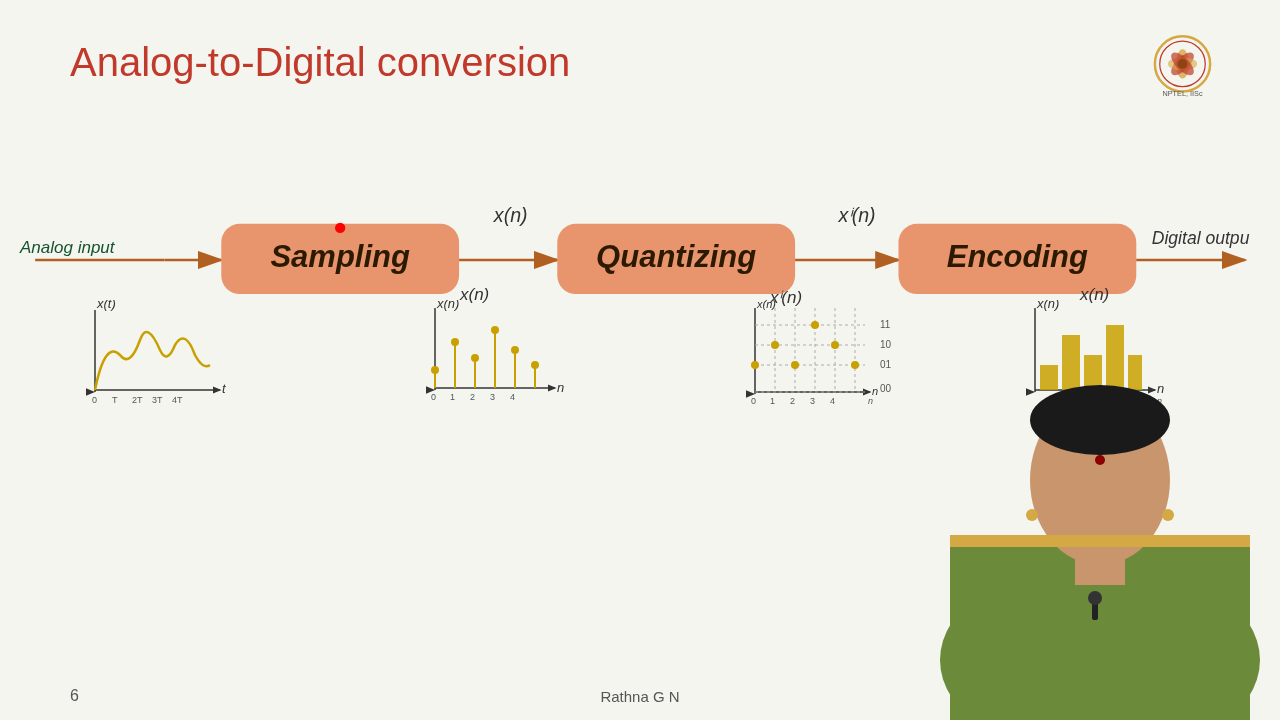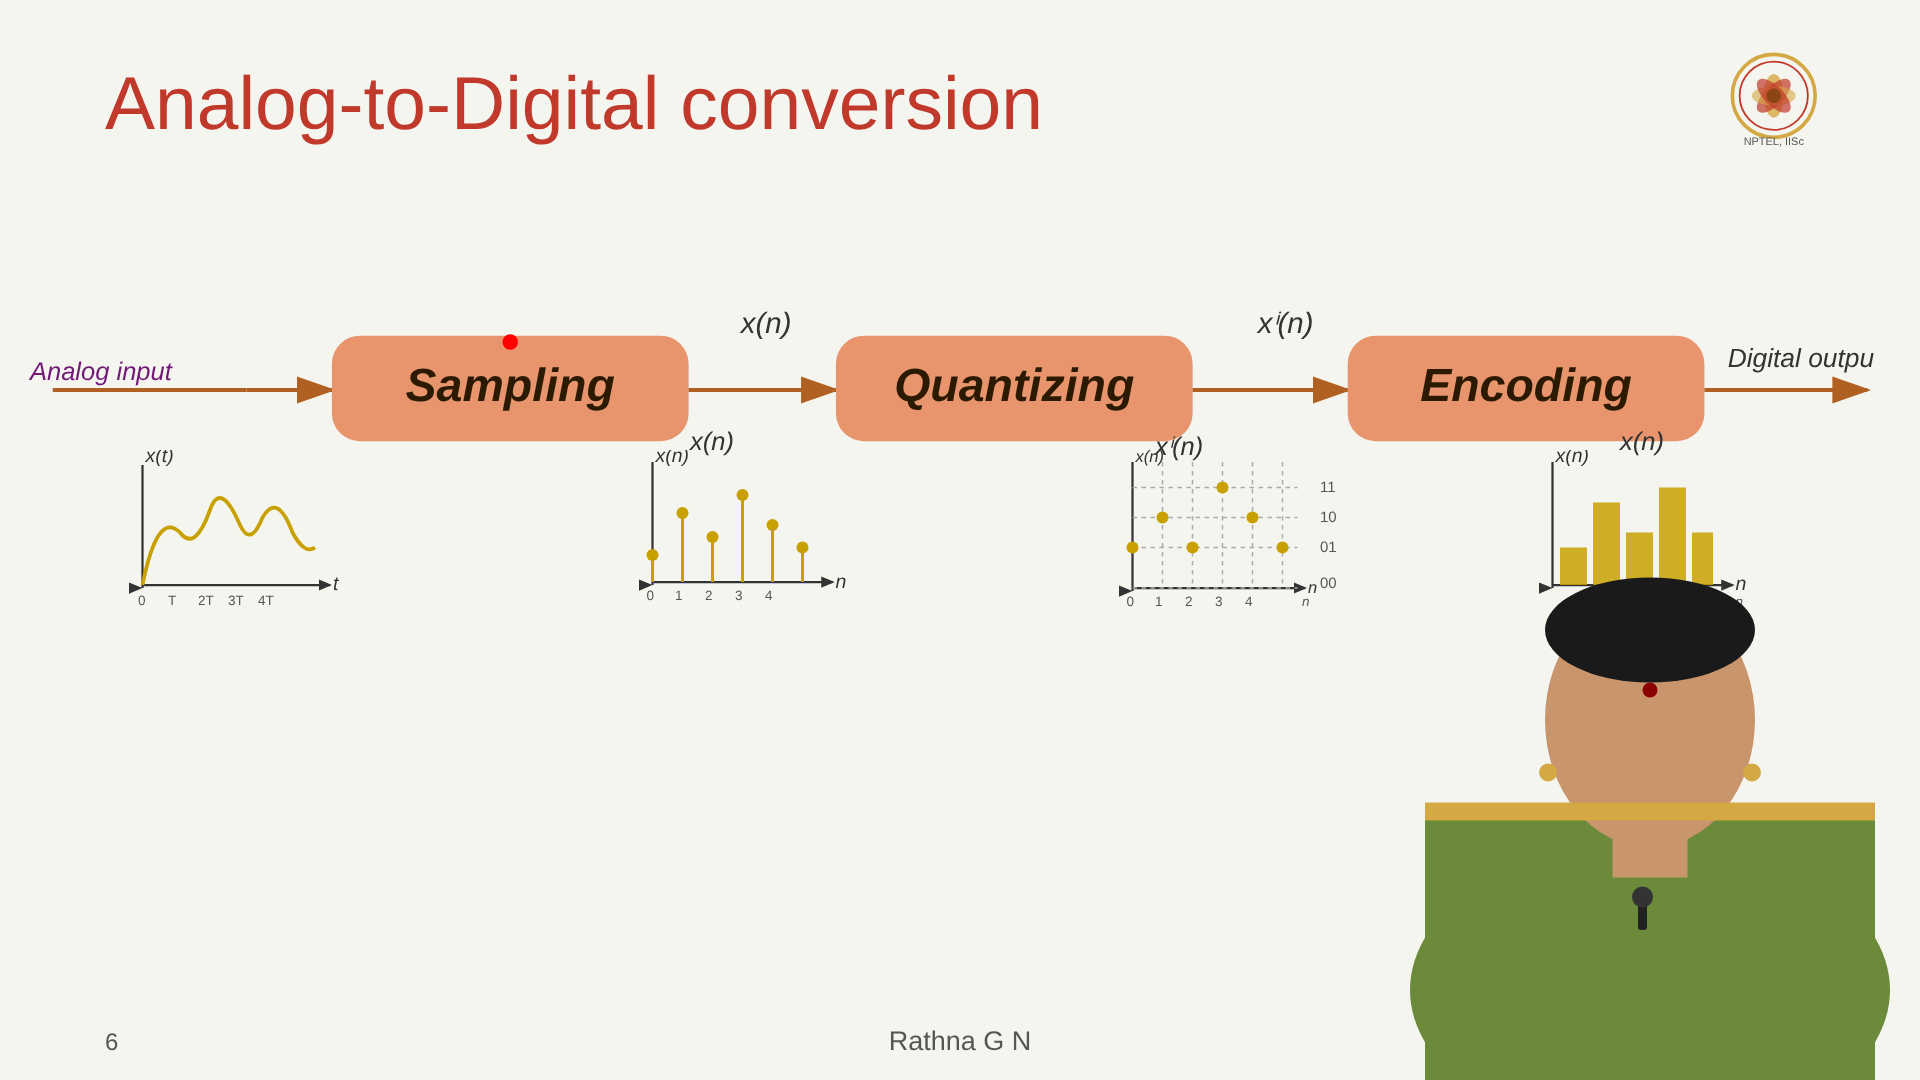--- a/index.html
+++ b/index.html
@@ -10,21 +10,21 @@
       font-family: Arial, sans-serif;
       overflow: hidden;
       position: relative;
     }
 
     
     .slide-title {
       position: absolute;
       top: 40px;
       left: 70px;
-      font-size: 50px;
+      font-size: 40px;
       color: #c0392b;
       font-weight: normal;
     }
 
     
     .nptel-logo {
       position: absolute;
       top: 25px;
       right: 40px;
       width: 90px;
@@ -56,21 +56,21 @@
       font-size: 16px;
       color: #555;
     }
 
     
     .speaker-name {
       position: absolute;
       bottom: 15px;
       left: 50%;
       transform: translateX(-50%);
-      font-size: 18px;
+      font-size: 15px;
       color: #555;
     }
 
     
     .person-container {
       position: absolute;
       bottom: 0;
       right: 0;
       width: 360px;
       height: 400px;
@@ -98,21 +98,21 @@
       <ellipse rx="8" ry="18" fill="#d4a843" opacity="0.6" transform="rotate(90)"></ellipse>
       <ellipse rx="8" ry="18" fill="#c0392b" opacity="0.7" transform="rotate(135)"></ellipse>
       <circle r="6" fill="#8B4513"></circle>
     </g>
     <text x="40" y="78" text-anchor="middle" font-size="9" fill="#555" font-family="Arial">NPTEL, IISc</text>
   </svg>
 </div>
 
 <div class="diagram-area">
 
-  <div style="position:absolute; top:38px; left:-10px; font-size:17px; color:#701a75; font-style:italic;">Analog input</div>
+  <div style="position:absolute; top:38px; left:-10px; font-size:17px; color:#14532d; font-style:italic;">Analog input</div>
 
   <svg style="position:absolute; top:0; left:0; width:100%; height:120px;" viewBox="0 0 1180 110">
 
     <defs>
       <marker id="arrowhead" markerWidth="10" markerHeight="7" refX="9" refY="3.5" orient="auto">
         <polygon points="0 0, 10 3.5, 0 7" fill="#b06020"></polygon>
       </marker>
       <marker id="arrowhead2" markerWidth="10" markerHeight="7" refX="9" refY="3.5" orient="auto">
         <polygon points="0 0, 10 3.5, 0 7" fill="#b06020"></polygon>
       </marker>

